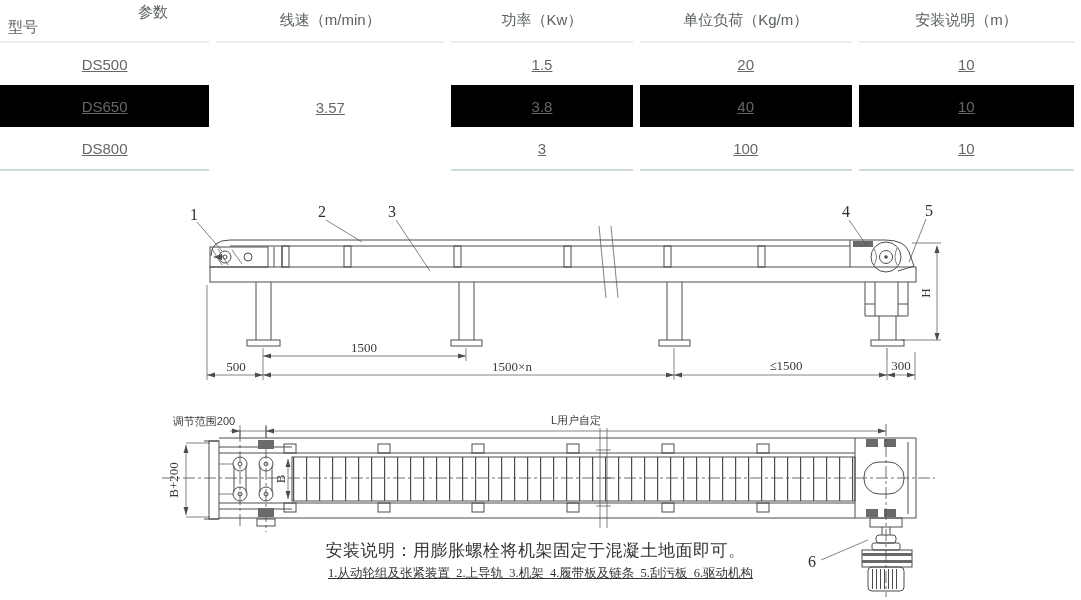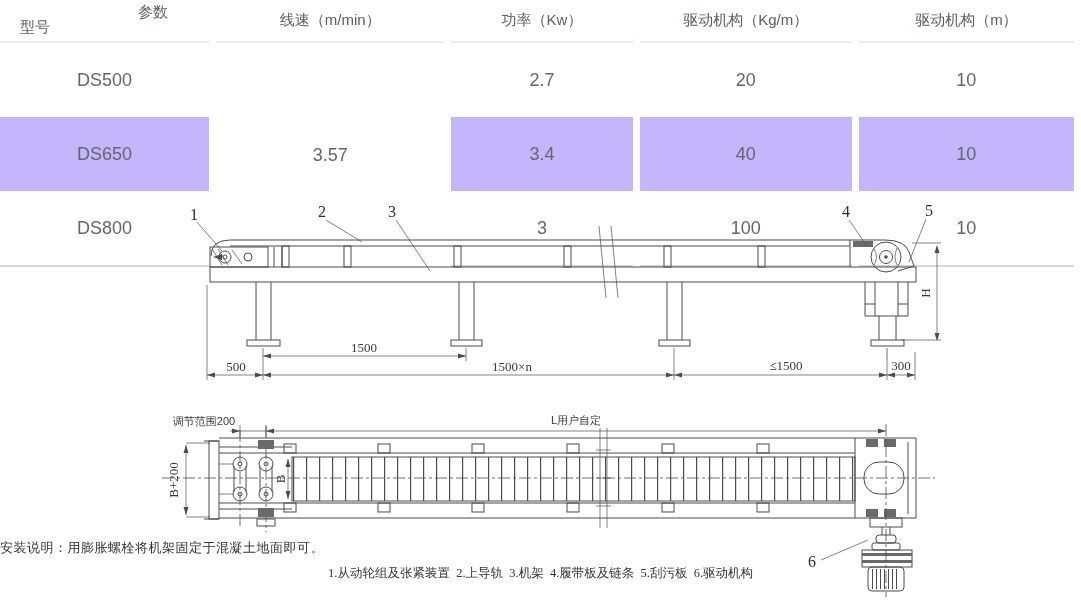--- a/index.html
+++ b/index.html
@@ -3,43 +3,43 @@
 <meta charset="utf-8">
 <style>
   html,body{margin:0;padding:0;background:#fff;}
   .page{position:relative;width:1081px;height:600px;background:#fff;overflow:hidden;
         font-family:"Liberation Sans",sans-serif;}
   
   .spec{position:absolute;top:0;left:-7px;width:1088px;border-collapse:separate;
         border-spacing:7px 0;table-layout:fixed;}
   .spec th{height:41px;font-weight:normal;font-size:15px;color:#5a6063;
            border-bottom:2px solid #e7eef1;vertical-align:middle;text-align:center;padding:0;}
-  .spec td{height:42px;font-size:18px;color:#63676a;text-align:center;vertical-align:middle;padding:16px;}
+  .spec td{height:42px;font-size:15px;color:#63676a;text-align:center;vertical-align:middle;padding:0;text-decoration:underline;}
   .spec tr:last-child td{border-bottom:2px solid #cfdade;margin-top:18px;}
-  .spec td.tint{background:#c4b5fd;}
+  .spec td.tint{background:#000000;}
   .corner{position:relative;}
   .corner .top{position:absolute;top:3px;left:138px;}
-  .corner .bot{position:absolute;bottom:4px;left:20px;}
+  .corner .bot{position:absolute;bottom:4px;left:8px;}
   
   .draw{position:absolute;top:190px;left:0;width:1081px;height:410px;}
   .ln{stroke:#4d4d4d;fill:none;stroke-width:1;}
   .tn{stroke:#4d4d4d;fill:none;stroke-width:.7;}
   .fl{fill:#4d4d4d;stroke:none;}
   .dk{fill:#6a6a6a;stroke:none;}
   .dsh{stroke:#4d4d4d;fill:none;stroke-width:.8;stroke-dasharray:12 3 3 3;}
   .slats{stroke:#4d4d4d;stroke-width:44;stroke-dasharray:1.2 11.8;fill:none;}
   .fins{stroke:#4d4d4d;stroke-width:20;stroke-dasharray:1 3;fill:none;}
   .dt{font-family:"Liberation Serif",serif;fill:#3a3a3a;font-size:13px;text-anchor:middle;}
   .dnum{font-family:"Liberation Serif",serif;fill:#2e2e2e;font-size:16px;text-anchor:middle;}
   .dcjk{font-family:"Liberation Sans",sans-serif;fill:#3a3a3a;font-size:11px;text-anchor:middle;}
   
-  .cap1{position:absolute;top:539px;left:0;width:1071px;
-        font-family:"Liberation Serif",serif;font-size:13px;color:#333;letter-spacing:.5px;}
+  .cap1{position:absolute;top:539px;left:0;width:1071px;text-align:center;
+        font-family:"Liberation Serif",serif;font-size:17px;color:#333;letter-spacing:.5px;}
   .cap2{position:absolute;top:565px;left:0;width:1081px;text-align:center;white-space:pre;
-        font-family:"Liberation Serif",serif;font-size:12.5px;color:#333;}
+        font-family:"Liberation Serif",serif;font-size:12.5px;color:#333;text-decoration:underline;}
 </style>
 </head>
 <body>
 
 <div class="page">
 
   <table class="spec">
     <colgroup>
       <col style="width:209px">
         <col style="width:228px">
@@ -48,35 +48,35 @@
         <col style="width:215px">
     </colgroup>
     <thead>
       <tr>
         <th class="corner">
           <span class="top">参数</span>
           <span class="bot">型号</span>
         </th>
         <th>线速（m/min）</th>
         <th>功率（Kw）</th>
-        <th>驱动机构（Kg/m）</th>
-        <th>驱动机构（m）</th>
+        <th>单位负荷（Kg/m）</th>
+        <th>安装说明（m）</th>
       </tr>
     </thead>
     <tbody>
       <tr>
         <td>DS500</td>
         <td rowspan="3">3.57</td>
-        <td>2.7</td>
+        <td>1.5</td>
         <td>20</td>
         <td>10</td>
       </tr>
       <tr>
         <td class="tint">DS650</td>
-        <td class="tint">3.4</td>
+        <td class="tint">3.8</td>
         <td class="tint">40</td>
         <td class="tint">10</td>
       </tr>
       <tr>
         <td>DS800</td>
         <td>3</td>
         <td>100</td>
         <td>10</td>
       </tr>
     </tbody>

